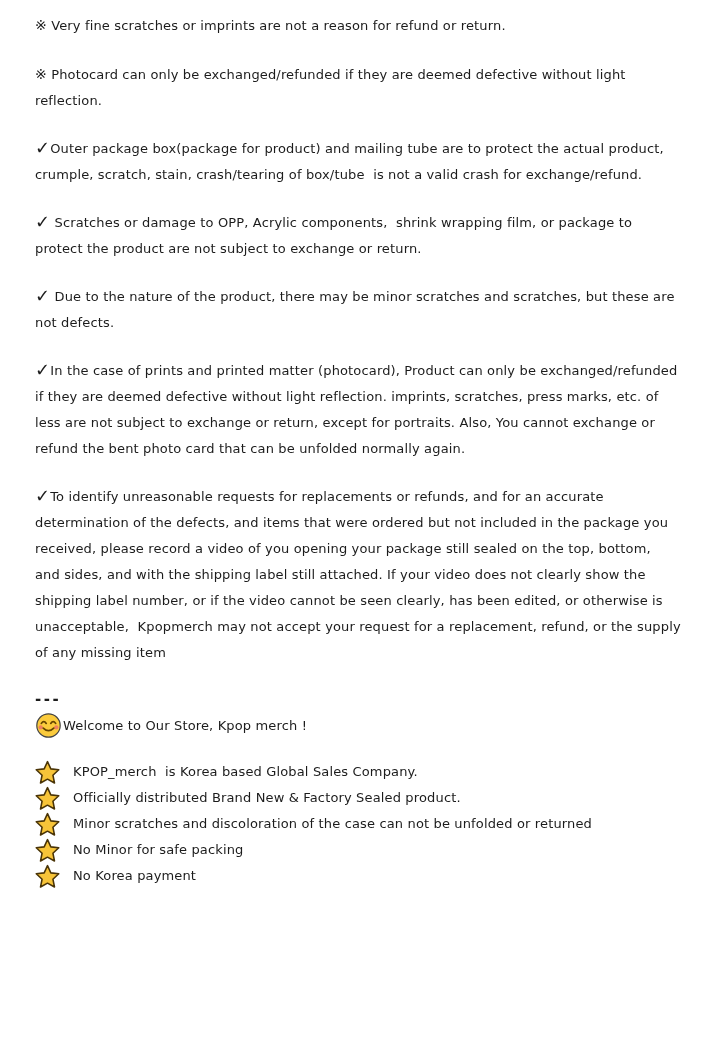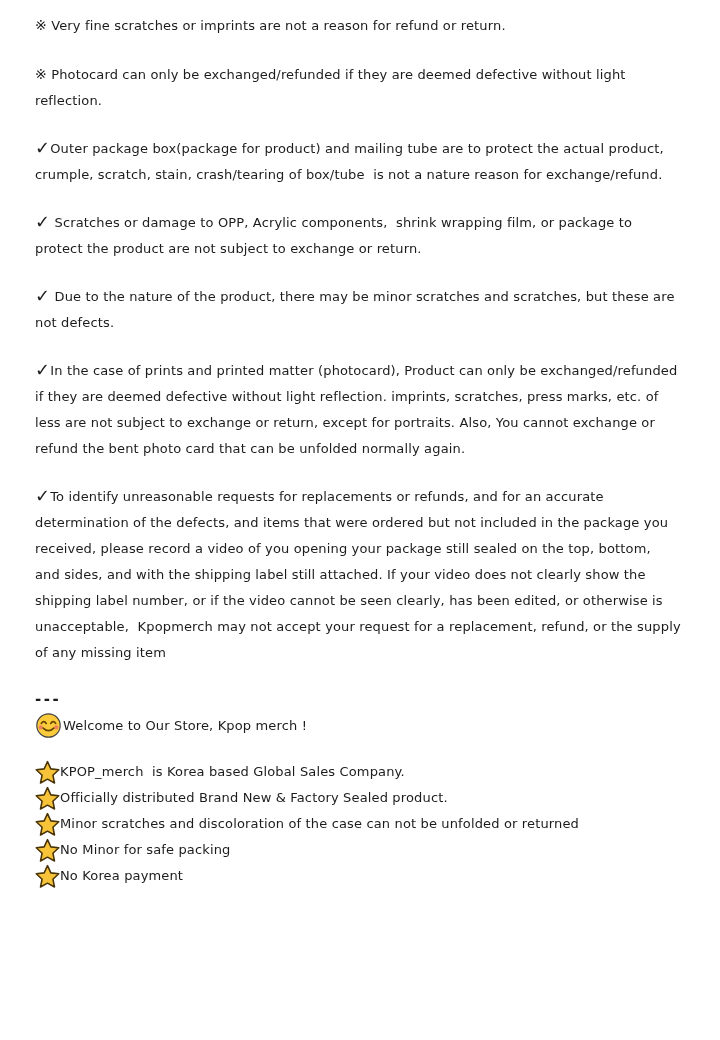--- a/index.html
+++ b/index.html
@@ -54,42 +54,42 @@
     line-height: 26px;
     letter-spacing: 0.15px;
     white-space: pre-wrap;
   }
   .points {
     margin: 0;
   }
   .point-row {
     display: flex;
     align-items: center;
-    gap: 0;
+    gap: 13px;
     font-size: 13px;
     line-height: 26px;
     letter-spacing: 0.15px;
     white-space: pre-wrap;
   }
   .icon-wrap {
     flex: 0 0 auto;
     display: inline-flex;
     align-items: center;
   }
 </style>
 </head>
 <body>
 
 <div class="page">
 
   <p class="para"><span class="marker-ref">※</span><span> Very fine scratches or imprints are not a reason for refund or return.</span></p>
 
   <p class="para"><span class="marker-ref">※</span><span> Photocard can only be exchanged/refunded if they are deemed defective without light reflection.</span></p>
 
-  <p class="para"><span class="marker-check">✓</span><span>Outer package box(package for product) and mailing tube are to protect the actual product, crumple, scratch, stain, crash/tearing of box/tube  is not a nature reason for exchange/refund.</span></p>
+  <p class="para"><span class="marker-check">✓</span><span>Outer package box(package for product) and mailing tube are to protect the actual product, crumple, scratch, stain, crash/tearing of box/tube  is not a valid crash for exchange/refund.</span></p>
 
   <p class="para"><span class="marker-check">✓</span><span> Scratches or damage to OPP, Acrylic components,  shrink wrapping film, or package to protect the product are not subject to exchange or return.</span></p>
 
   <p class="para"><span class="marker-check">✓</span><span> Due to the nature of the product, there may be minor scratches and scratches, but these are not defects.</span></p>
 
   <p class="para"><span class="marker-check">✓</span><span>In the case of prints and printed matter (photocard), Product can only be exchanged/refunded if they are deemed defective without light reflection. imprints, scratches, press marks, etc. of less are not subject to exchange or return, except for portraits. Also, You cannot exchange or refund the bent photo card that can be unfolded normally again.</span></p>
 
 
   <p class="para"><span class="marker-check">✓</span><span>To identify unreasonable requests for replacements or refunds, and for an accurate determination of the defects, and items that were ordered but not included in the package you received, please record a video of you opening your package still sealed on the top, bottom,  and sides, and with the shipping label still attached. If your video does not clearly show the shipping label number, or if the video cannot be seen clearly, has been edited, or otherwise is unacceptable,  Kpopmerch may not accept your request for a replacement, refund, or the supply of any missing item</span></p>
 

